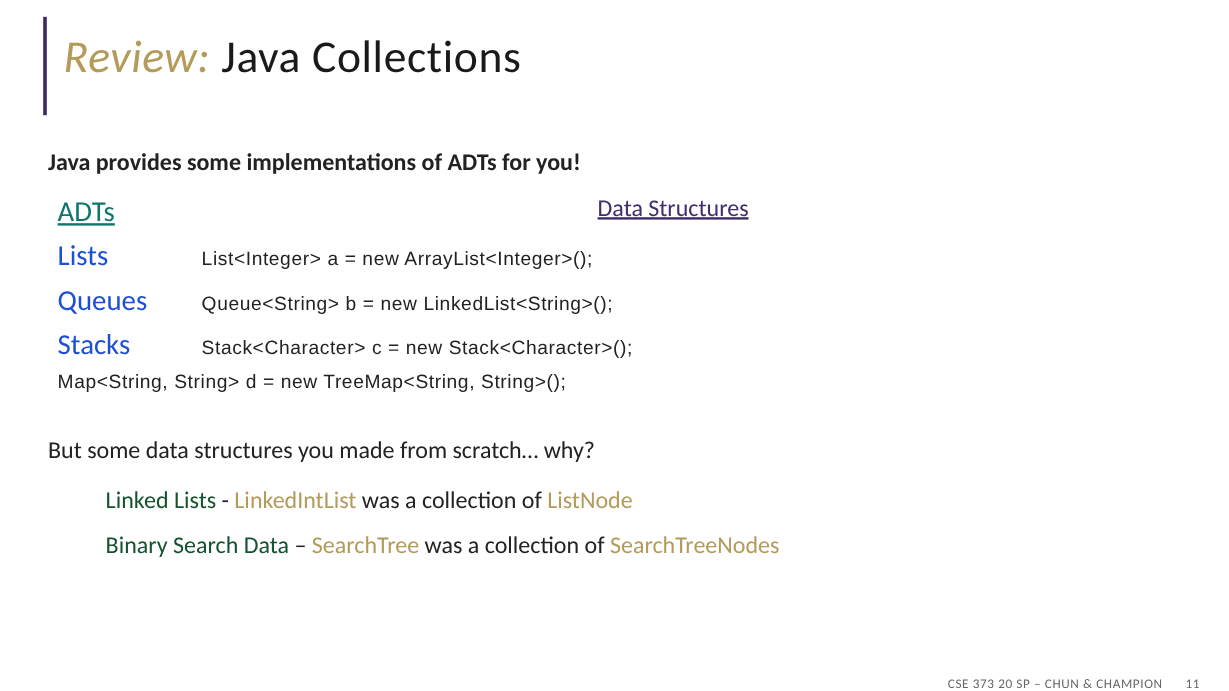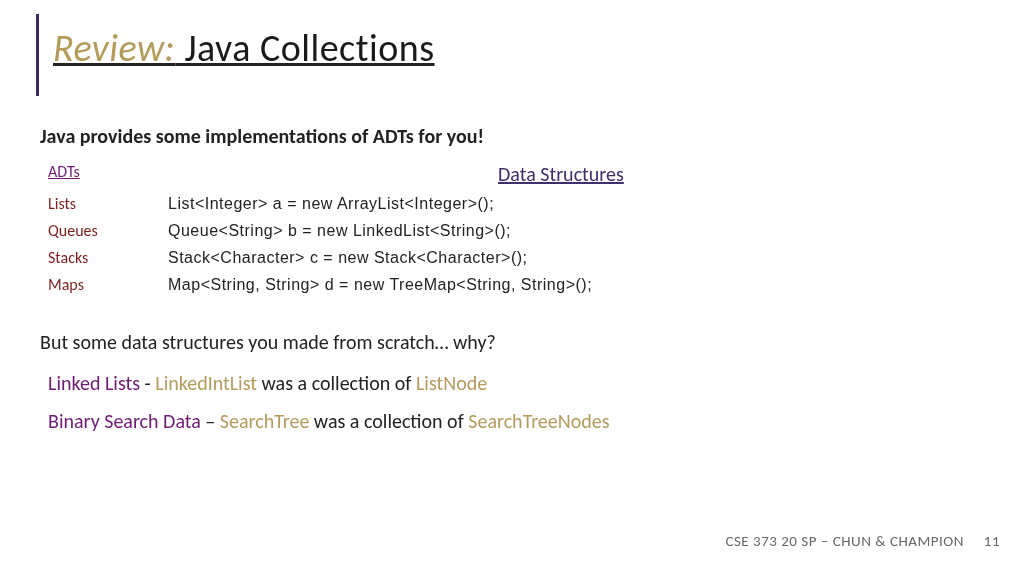--- a/index.html
+++ b/index.html
@@ -1,35 +1,35 @@
 <!DOCTYPE html>
 <html><head>
 <meta charset="utf-8">
 <style>
   * { margin: 0; padding: 0; box-sizing: border-box; }
   html, body { width: 1024px; height: 576px; background: #fff; font-family: "Segoe UI", "Calibri", Arial, sans-serif; color: #222; }
   .slide { width: 1024px; height: 576px; position: relative; padding: 0; }
   .title-wrap { display: flex; align-items: flex-start; padding: 8px 0 0 36px; }
   .title-bar { width: 3px; height: 82px; background: #3a2b5f; margin-right: 14px; margin-top: 6px; }
-  .title { font-size: 38px; font-weight: 400; letter-spacing: 0.5px; line-height: 1.2; padding-top: 18px; text-decoration: underline; }
+  .title { font-size: 38px; font-weight: 400; letter-spacing: 0.5px; line-height: 1.2; padding-top: 18px; }
   .title .review { color: #b49b5a; font-style: italic; }
   .title .main { color: #1a1a1a; }
   .intro { font-size: 20px; color: #222; padding: 28px 0 0 40px; font-weight: 700; }
   .table-wrap { padding: 14px 0 0 48px; }
   .headers { display: flex; }
-  .hdr-adts { width: 450px; color: #701a75; font-size: 16px; text-decoration: underline; }
+  .hdr-adts { width: 450px; color: #0f766e; font-size: 24px; text-decoration: underline; }
   .hdr-ds   { color: #3e2e6b; font-size: 20px; text-decoration: underline; }
   .row { display: flex; align-items: baseline; margin-top: 8px; }
-  .row .adt { width: 120px; color: #7f1d1d; font-size: 16px; }
+  .row .adt { width: 120px; color: #1d4ed8; font-size: 24px; }
   .row .code { font-family: Liberation Sans, sans-serif; font-size: 16px; color: #222; letter-spacing: 0.5px; }
   .why { font-size: 20px; color: #222; padding: 36px 0 0 40px; }
   .scratch { padding: 10px 0 0 48px; font-size: 20px; line-height: 1.9; }
-  .scratch .ds-name { color: #701a75; }
+  .scratch .ds-name { color: #14532d; margin-left: 40px; }
   .scratch .gold { color: #b49b5a; }
-  .footer { position: absolute; right: 24px; bottom: 26px; font-size: 15px; color: #666; letter-spacing: 0.5px; margin-left: 36px; }
+  .footer { position: absolute; right: 24px; bottom: 0; font-size: 11px; color: #666; letter-spacing: 0.5px; margin-left: 36px; }
   .footer .course { margin-right: 16px; }
 </style>
 </head>
 <body>
 
 <div class="slide">
 
   <div class="title-wrap">
     <div class="title-bar"></div>
     <h1 class="title">
@@ -51,21 +51,20 @@
     </div>
     <div class="row">
       <div class="adt">Queues</div>
       <div class="code">Queue&lt;String&gt; b = new LinkedList&lt;String&gt;();</div>
     </div>
     <div class="row">
       <div class="adt">Stacks</div>
       <div class="code">Stack&lt;Character&gt; c = new Stack&lt;Character&gt;();</div>
     </div>
     <div class="row">
-      <div class="adt">Maps</div>
       <div class="code">Map&lt;String, String&gt; d = new TreeMap&lt;String, String&gt;();</div>
     </div>
   </div>
 
   <div class="why">But some data structures you made from scratch… why?</div>
 
   <div class="scratch">
     <div>
       <span class="ds-name">Linked Lists</span><span> - </span><span class="gold">LinkedIntList</span><span> was a collection of </span><span class="gold">ListNode</span>
     </div>

